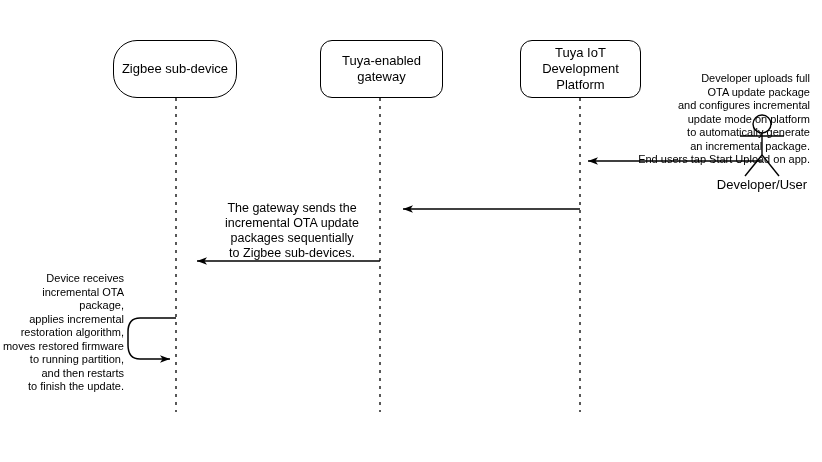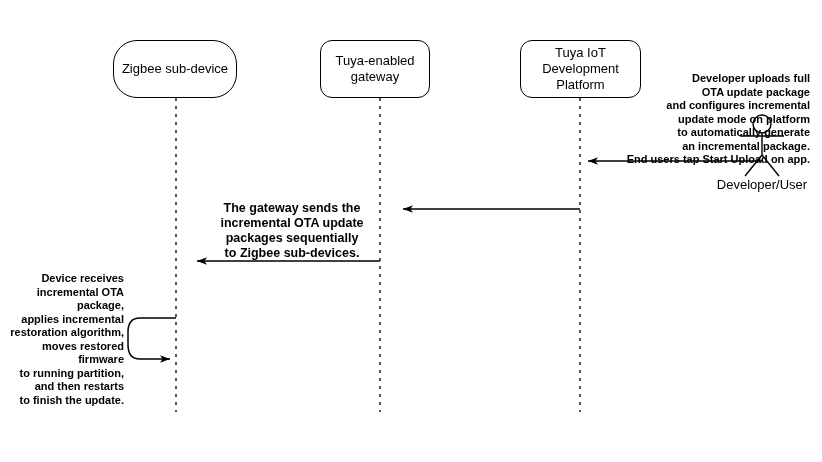--- a/index.html
+++ b/index.html
@@ -38,21 +38,20 @@
     color: #000000;
     white-space: pre-line;
   }
   .msg-label {
     position: absolute;
     text-align: center;
     font-size: 12.5px;
     line-height: 15px;
     color: #000000;
     white-space: pre-line;
-    font-weight: bold;
   }
   .msg-label.small {
     font-size: 11px;
     line-height: 13.5px;
   }
   .msg-label.right {
     text-align: right;
   }
   .actor-label {
     position: absolute;
@@ -65,21 +64,21 @@
 </style>
 </head>
 <body>
 
 <div id="canvas">
 
   <div class="lifeline-box" style="left:113px; top:40px; width:124px; height:58px;border-radius:24px;">
     <span>Zigbee sub-device</span>
   </div>
 
-  <div class="lifeline-box" style="left:320px; top:40px; width:110px; height:58px;">
+  <div class="lifeline-box" style="left:320px; top:40px; width:123px; height:58px;">
     <span>Tuya-enabled
 gateway</span>
   </div>
 
   <div class="lifeline-box" style="left:520px; top:40px; width:121px; height:58px;">
     <span>Tuya IoT
 Development
 Platform</span>
   </div>
 

